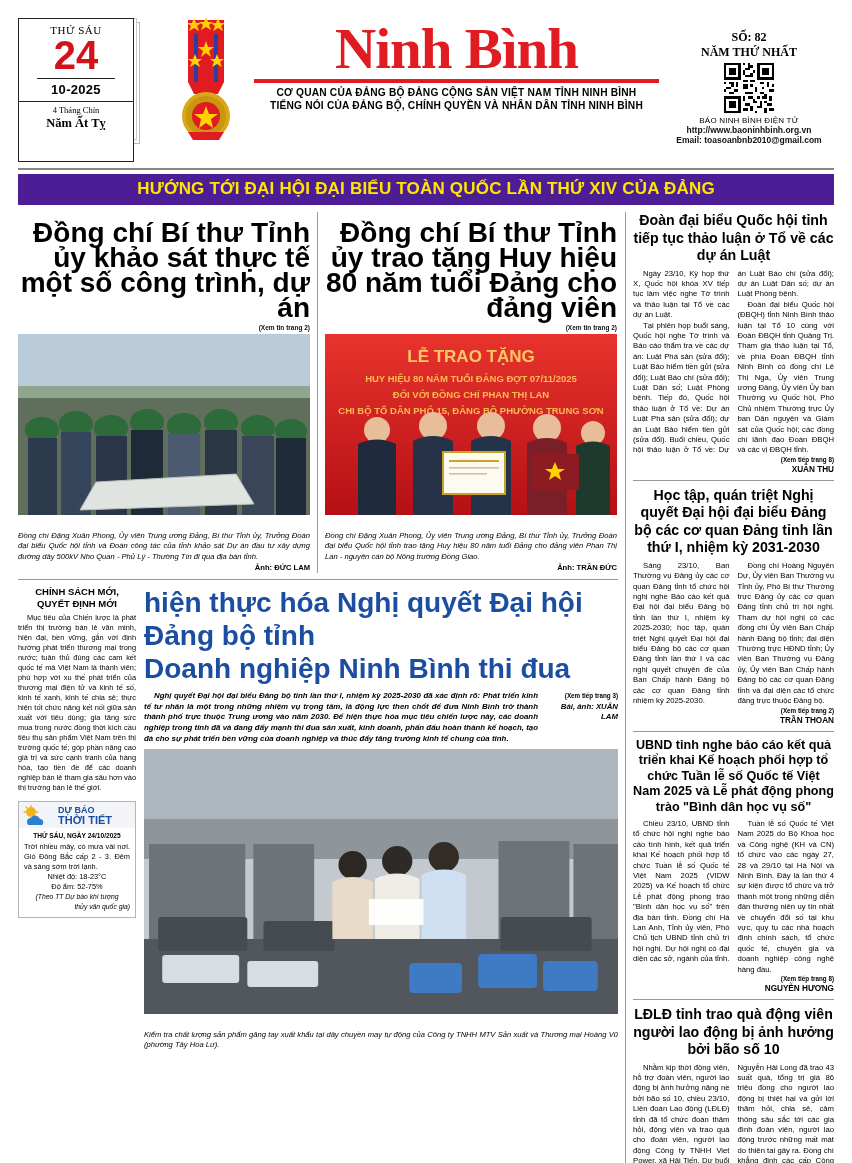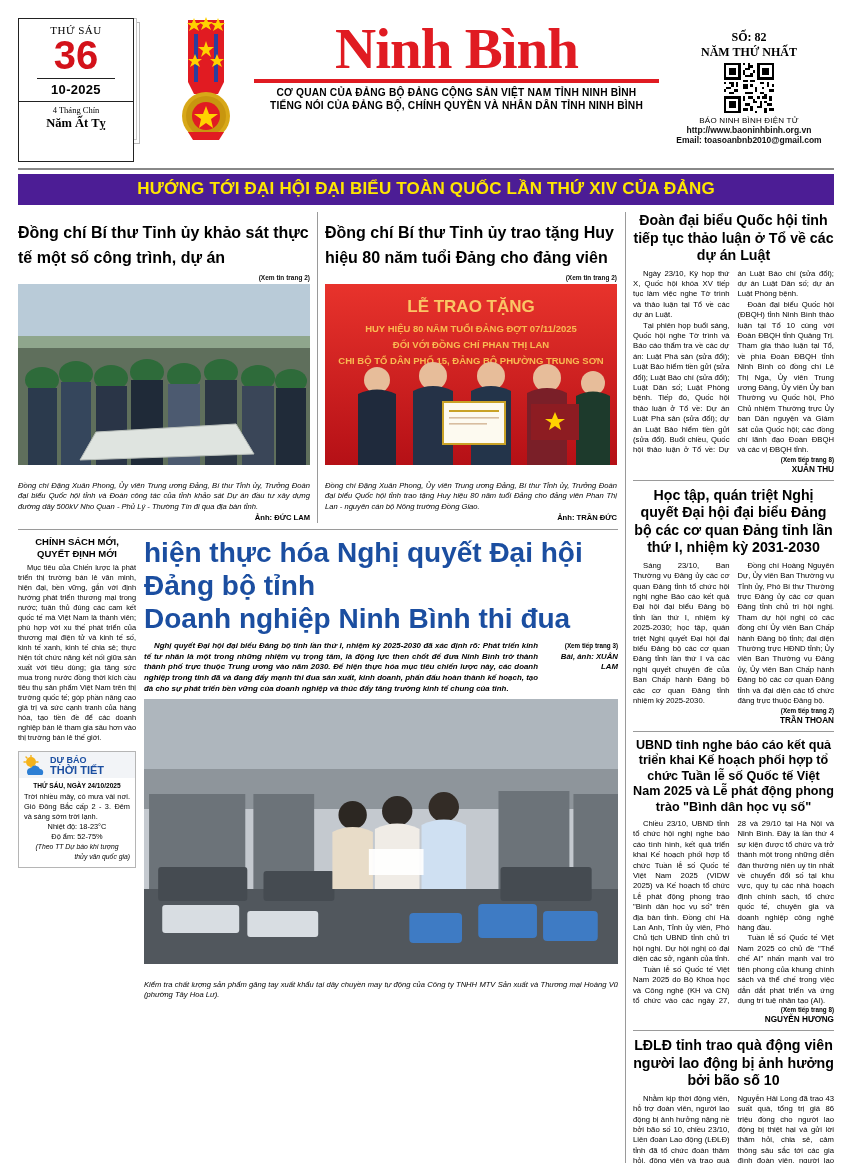--- a/index.html
+++ b/index.html
@@ -52,21 +52,21 @@
 
   
   .body-grid { display:flex; margin-top:7px; }
   .col-left { width:600px; flex:0 0 600px; }
   .vrule { width:1px; background:#9a9a9a; margin:0 7px; flex:0 0 1px; }
   .col-right { flex:1 1 auto; }
 
   
   .top2 { display:flex; }
   .t2 { width:292px; flex:0 0 292px; }
-  .t2-head { font-size:16px; font-weight:bold; text-align:left; line-height:25px;
+  .t2-head { font-size:28px; font-weight:bold; text-align:right; line-height:25px;
              font-family:"Liberation Sans", sans-serif; }
   .seemore { font-size:6.5px; font-weight:bold; text-align:right; color:#111; margin:4px 0 3px; }
   .photo { width:100%; background:#c2410c; position:relative; overflow:hidden; }
   .cap { font-size:7.6px; line-height:10.3px; font-style:italic; text-align:justify; margin-top:16px; }
   .cap-credit { font-size:7.6px; font-weight:bold; font-style:normal; text-align:right; display:block; margin-top:1px; }
   .hrule { height:1px; background:#9a9a9a; margin:6px 0; }
 
   
   .r-head { font-size:14.2px; font-weight:bold; text-align:center; line-height:17.5px; margin-bottom:4px; }
   .r-head.sm { font-size:12.6px; line-height:15.5px; }
@@ -76,21 +76,21 @@
   .cont { text-align:right; font-size:6.3px; font-weight:bold; }
 
   
   .band2 { display:flex; margin-top:6px; }
   .policy { width:118px; flex:0 0 118px; }
   .policy-ttl { font-size:9.5px; font-weight:bold; text-align:center; line-height:12px; margin-bottom:3px; }
   .policy-body { font-size:7.4px; line-height:10px; text-align:justify; }
   .policy-body p { margin:0; text-indent:9px; }
 
   .wbox { border:1px solid #b5b5b5; margin-top:8px; }
-  .wbox-hd { display:flex; align-items:center; gap:1px; padding:3px 4px; background:#f2f4f7; }
+  .wbox-hd { display:flex; align-items:center; gap:9px; padding:3px 4px; background:#f2f4f7; }
   .wbox-ttl { font-size:9px; font-weight:bold; color:#1b4ea0; line-height:10px; }
   .wbox-ttl .l2 { font-size:11px; color:#1b4ea0; }
   .wbox-bd { padding:3px 5px 5px; font-size:7.4px; line-height:10px; text-align:justify; }
   .wbox-bd .wd { font-weight:bold; font-size:6.6px; text-align:center; display:block; margin-bottom:1px;}
   .wbox-bd .ctr { text-align:center; }
   .wbox-bd .it { font-style:italic; font-size:6.8px; text-align:center; display:block; }
   .wbox-bd .it.r { text-align:right; }
 
   .feature { flex:1 1 auto; padding-left:8px; }
   .feat-head { font-size:28px; font-weight:bold; color:#1b4ea0; line-height:33px;
@@ -110,21 +110,21 @@
 
 <div class="page">
 
   <div class="masthead">
 
     <div class="datebox-wrap">
       <div class="datebox-shadow"></div>
       <div class="datebox-shadow2"></div>
       <div class="datebox">
         <div class="db-dow">THỨ SÁU</div>
-        <div class="db-day">36</div>
+        <div class="db-day">24</div>
         <div class="db-rule"></div>
         <div class="db-my">10-2025</div>
         <div class="db-rule2"></div>
         <div class="db-lun1">4 Tháng Chín</div>
         <div class="db-lun2">Năm Ất Tỵ</div>
       </div>
     </div>
 
     <div class="medal">
       <svg viewBox="0 0 96 140" class="ph">
@@ -459,21 +459,20 @@
         <div class="byline">TRẦN THOAN</div>
       </div>
 
       <div class="hrule"></div>
 
       <div>
         <div class="r-head sm">UBND tỉnh nghe báo cáo kết quả triển khai Kế hoạch phối hợp tổ chức Tuần lễ số Quốc tế Việt Nam 2025 và Lễ phát động phong trào "Bình dân học vụ số"</div>
         <div class="two-col">
           <p>Chiều 23/10, UBND tỉnh tổ chức hội nghị nghe báo cáo tình hình, kết quả triển khai Kế hoạch phối hợp tổ chức Tuần lễ số Quốc tế Việt Nam 2025 (VIDW 2025) và Kế hoạch tổ chức Lễ phát động phong trào "Bình dân học vụ số" trên địa bàn tỉnh. Đồng chí Hà Lan Anh, Tỉnh ủy viên, Phó Chủ tịch UBND tỉnh chủ trì hội nghị. Dự hội nghị có đại diện các sở, ngành của tỉnh.</p>
           <p>Tuần lễ số Quốc tế Việt Nam 2025 do Bộ Khoa học và Công nghệ (KH và CN) tổ chức vào các ngày 27, 28 và 29/10 tại Hà Nội và Ninh Bình. Đây là lần thứ 4 sự kiện được tổ chức và trở thành một trong những diễn đàn thường niên uy tín nhất về chuyển đổi số tại khu vực, quy tụ các nhà hoạch định chính sách, tổ chức quốc tế, chuyên gia và doanh nghiệp công nghệ hàng đầu.</p>
-          <p>Tuần lễ số Quốc tế Việt Nam 2025 có chủ đề "Thể chế AI" nhấn mạnh vai trò tiên phong của khung chính sách và thể chế trong việc dẫn dắt phát triển và ứng dụng trí tuệ nhân tạo (AI).</p>
         </div>
         <div class="cont">(Xem tiếp trang 8)</div>
         <div class="byline">NGUYỄN HƯƠNG</div>
       </div>
 
       <div class="hrule"></div>
 
       <div>
         <div class="r-head">LĐLĐ tỉnh trao quà động viên người lao động bị ảnh hưởng bởi bão số 10</div>
         <div class="two-col">

